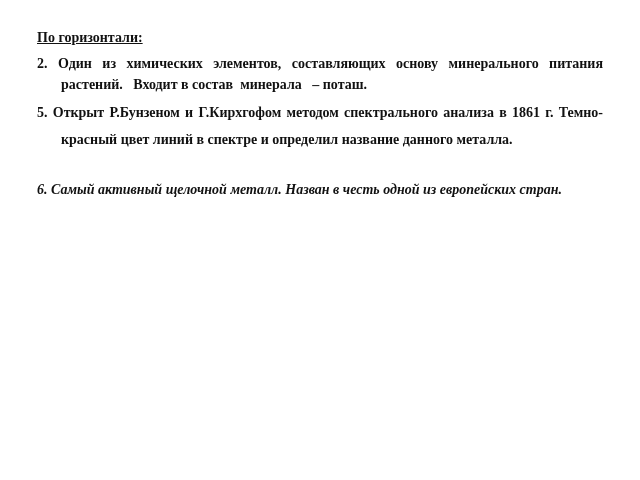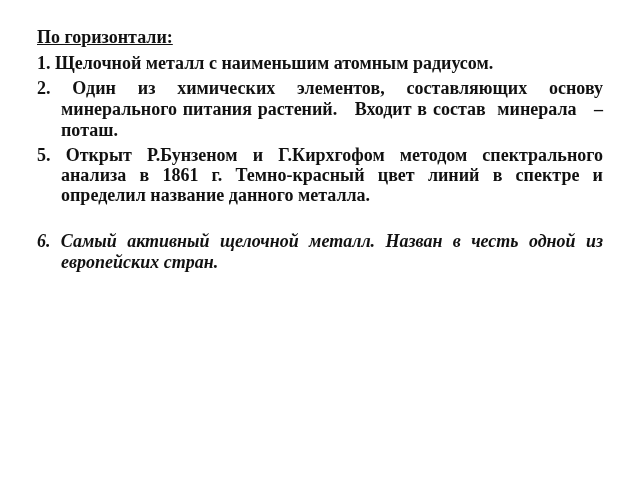--- a/index.html
+++ b/index.html
@@ -14,55 +14,51 @@
       position: relative;
       font-family: "Liberation Serif", "DejaVu Serif", serif;
       color: #111111;
     }
     .page {
       position: absolute;
       left: 37px;
       top: 27px;
       width: 566px;
       font-weight: bold;
-      font-size: 18px;
+      font-size: 14px;
       line-height: 21px;
     }
     .heading {
       text-decoration: underline;
       margin: 0 0 5px 0;
     }
     .clue {
       text-align: justify;
       text-align-last: left;
       padding-left: 24px;
       text-indent: -24px;
       margin: 0 0 4px 0;
     }
     .clue .num {
       display: inline;
     }
     .clue.tall {
-      line-height: 20px;
+      line-height: 27px;
     }
     .clue.spaced {
       margin-top: 26px;
       font-style: italic;
     }
   </style>
 </head>
 <body>
 
 <div class="page">
   <p class="heading">По горизонтали:</p>
 
-  <p class="clue">
-    <span class="num">1.</span>
-    <span>Щелочной металл с наименьшим атомным радиусом.</span>
-  </p>
 
   <p class="clue">
     <span class="num">2.</span>
     <span style="white-space: pre-wrap;">Один из химических элементов, составляющих основу минерального питания растений.   Входит в состав  минерала   – поташ.</span>
   </p>
 
 
 
   <p class="clue tall">
     <span class="num">5.</span>

